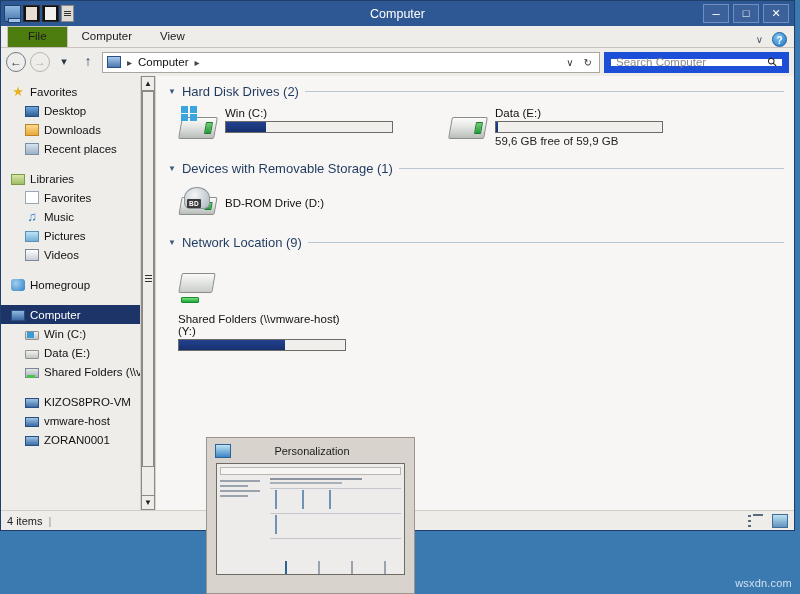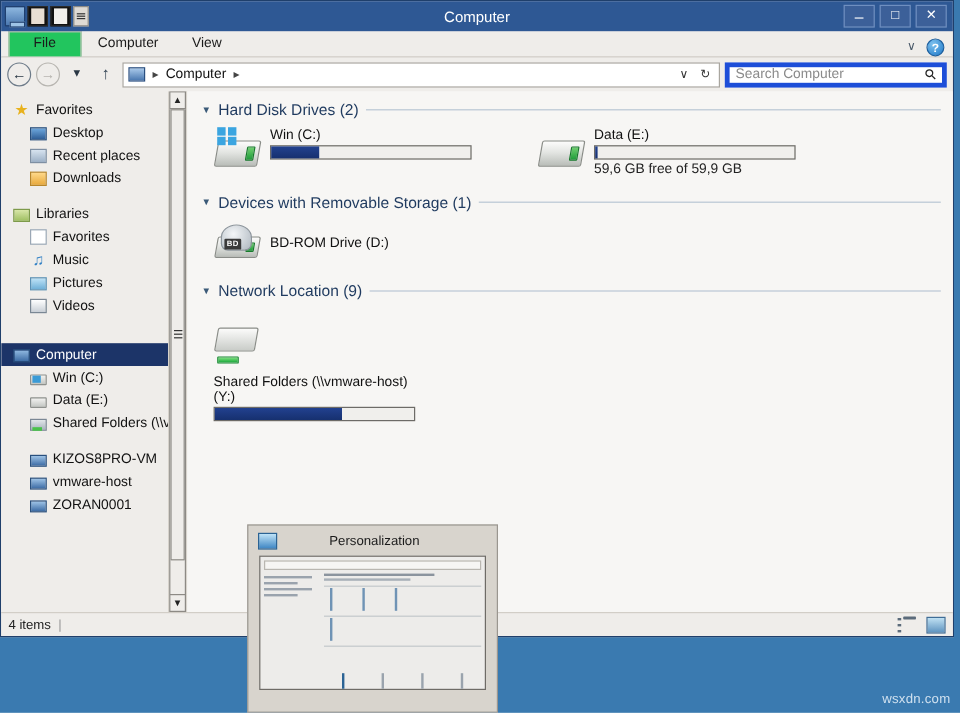--- a/index.html
+++ b/index.html
@@ -69,21 +69,21 @@
   
   .ribbon {
     height: 22px; background: #efedea; display: flex; align-items: flex-end;
     border-bottom: 1px solid #c8c4bd; flex: 0 0 22px;
   }
   .tab {
     font-size: 11.5px; color: #1a1a1a; padding: 3px 14px 3px;
     height: 21px; line-height: 15px;
   }
   .tab.active {
-    background: #22c55e; border: 1px solid #c8c4bd; border-bottom: none;
+    background: #4d7c0f; border: 1px solid #c8c4bd; border-bottom: none;
     margin-left: 6px; padding: 2px 20px;
   }
   .ribbon-right { margin-left: auto; display: flex; align-items: center; gap: 7px; padding-right: 7px; }
   .chev {
     width: 11px; height: 11px; color: #4a5a6a; font-size: 10px; line-height: 11px; text-align: center;
   }
   .helpbtn {
     width: 15px; height: 15px; border-radius: 50%;
     background: radial-gradient(circle at 35% 30%, #7fc2ee, #1e78c8);
     color: #fff; font-size: 10px; font-weight: bold;
@@ -110,21 +110,21 @@
   }
   .addr-ico {
     width: 14px; height: 12px; position: relative;
     background: linear-gradient(#a9c9ea,#4a78b0);
     border: 1px solid #2a4f80;
   }
   .crumb-sep { color: #444; font-size: 10px; padding: 0 2px; }
   .addr-spacer { flex: 1; }
   .addr-btn { font-size: 10px; color: #333; padding: 0 3px; }
   .searchbox {
-    width: 185px; height: 21px; background: #fff; border: 4px solid #1d4ed8;
+    width: 185px; height: 21px; background: #fff; border: 7px solid #1d4ed8;
     display: flex; align-items: center; padding: 0 5px;
     font-size: 11.5px; color: #8a8a8a;
   }
   .search-ico { margin-left: auto; color: #222; font-size: 12px; transform: rotate(-45deg); }
 
   
   .bodyrow { flex: 1; display: flex; min-height: 0; background: #efedea; }
 
   .navpane {
     width: 155px; background: #efedea; border-right: 1px solid #d8d4cd;
@@ -371,26 +371,26 @@
 
       <div class="nav-item">
         <span class="ni ni-star">★</span>
         <span>Favorites</span>
       </div>
       <div class="nav-item child">
         <span class="ni ni-desktop"></span>
         <span>Desktop</span>
       </div>
       <div class="nav-item child">
+        <span class="ni ni-dl"></span>
+        <span>Downloads</span>
+      </div>
+      <div class="nav-item child">
         <span class="ni ni-recent"></span>
         <span>Recent places</span>
-      </div>
-      <div class="nav-item child">
-        <span class="ni ni-dl"></span>
-        <span>Downloads</span>
       </div>
 
       <div class="nav-gap"></div>
 
       <div class="nav-item">
         <span class="ni ni-lib"></span>
         <span>Libraries</span>
       </div>
       <div class="nav-item child">
         <span class="ni ni-doc"></span>
@@ -404,20 +404,24 @@
         <span class="ni ni-pic"></span>
         <span>Pictures</span>
       </div>
       <div class="nav-item child">
         <span class="ni ni-vid"></span>
         <span>Videos</span>
       </div>
 
       <div class="nav-gap"></div>
 
+      <div class="nav-item">
+        <span class="ni ni-home"></span>
+        <span>Homegroup</span>
+      </div>
 
       <div class="nav-gap"></div>
 
       <div class="nav-item selected">
         <span class="ni ni-pc"></span>
         <span>Computer</span>
       </div>
       <div class="nav-item child">
         <span class="ni ni-drive win"></span>
         <span>Win (C:)</span>

